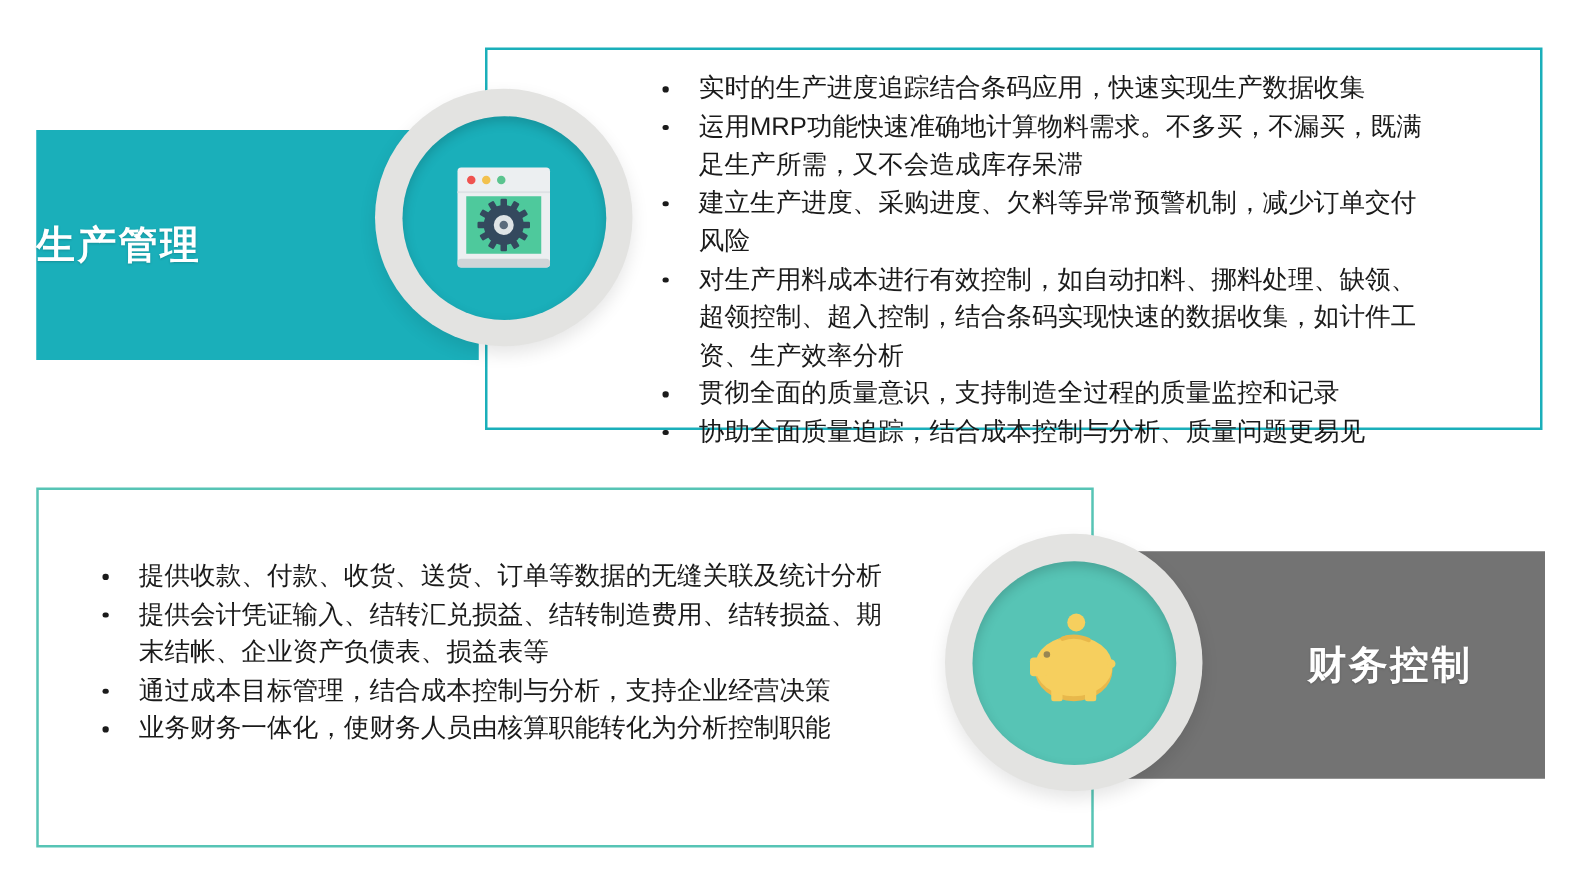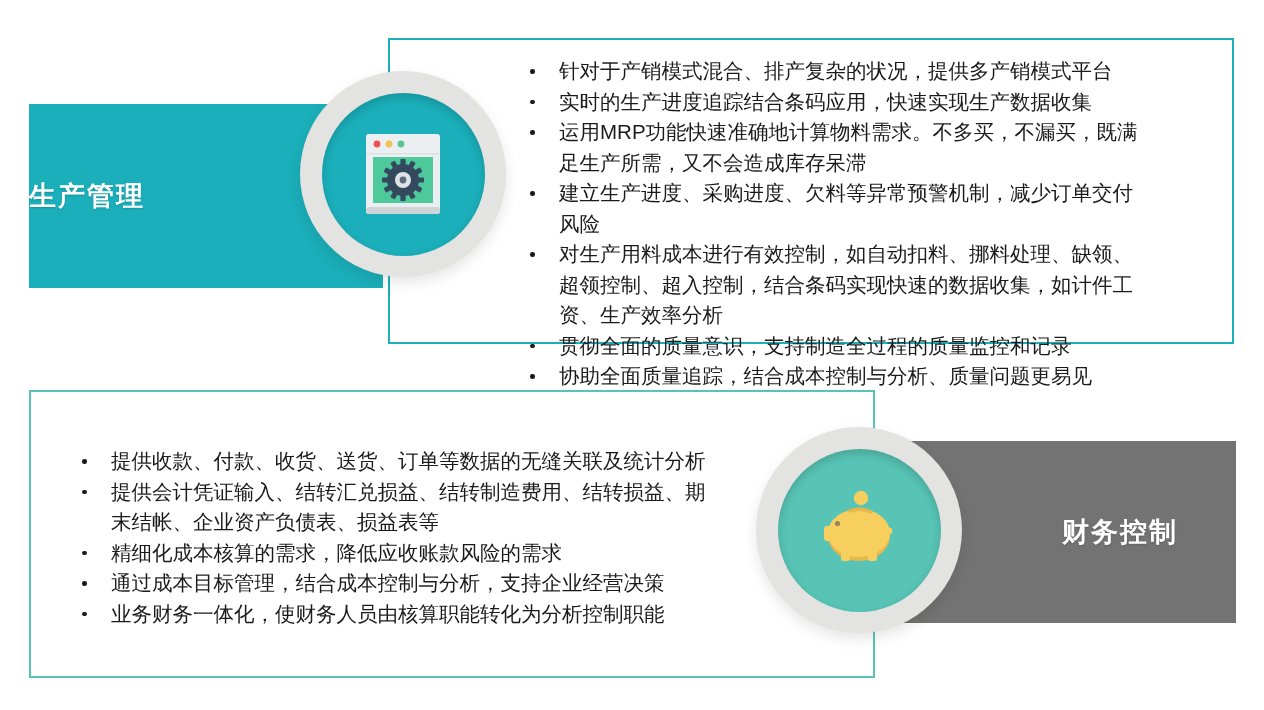--- a/index.html
+++ b/index.html
@@ -21,21 +21,21 @@
 
   
   .filled-box {
     position: absolute;
     display: flex;
     align-items: center;
     box-sizing: border-box;
   }
   .filled-box .box-title {
     color: #ffffff;
-    font-size: 27px;
+    font-size: 31px;
     font-weight: bold;
     letter-spacing: 2px;
     white-space: nowrap;
     text-shadow: 0 1px 2px rgba(0,0,0,0.18);
   }
 
   .outline-box {
     position: absolute;
     box-sizing: border-box;
     background: transparent;
@@ -129,21 +129,20 @@
           </g>
           <circle cx="0" cy="0" r="16" fill="#34495e"></circle>
           <circle cx="0" cy="0" r="8" fill="#dfe4e6"></circle>
           <circle cx="0" cy="0" r="3.4" fill="#5a6b7b"></circle>
         </g>
       </svg>
     </div>
   </div>
 
   <ul class="bullet-list" style="left:524px; top:56px; width:626px;">
-    <li><span>针对于产销模式混合、排产复杂的状况，提供多产销模式平台</span></li>
     <li><span>实时的生产进度追踪结合条码应用，快速实现生产数据收集</span></li>
     <li><span>运用MRP功能快速准确地计算物料需求。不多买，不漏买，既满足生产所需，又不会造成库存呆滞</span></li>
     <li><span>建立生产进度、采购进度、欠料等异常预警机制，减少订单交付风险</span></li>
     <li><span>对生产用料成本进行有效控制，如自动扣料、挪料处理、缺领、超领控制、超入控制，结合条码实现快速的数据收集，如计件工资、生产效率分析</span></li>
     <li><span>贯彻全面的质量意识，支持制造全过程的质量监控和记录</span></li>
     <li><span>协助全面质量追踪，结合成本控制与分析、质量问题更易见</span></li>
   </ul>
 
   <div class="outline-box" style="left:29px; top:390px; width:846px; height:288px; border:2.5px solid #57c4b5;">
   </div>
@@ -175,18 +174,17 @@
         <path d="M34 21 q10 -4 21 1" stroke="#e8b84b" stroke-width="3.4" fill="none" stroke-linecap="round"></path>
 
         <circle cx="21.5" cy="33.5" r="2.6" fill="#4a4a4a" opacity="0.55"></circle>
       </svg>
     </div>
   </div>
 
   <ul class="bullet-list" style="left:76px; top:446px; width:640px;">
     <li><span>提供收款、付款、收货、送货、订单等数据的无缝关联及统计分析</span></li>
     <li><span>提供会计凭证输入、结转汇兑损益、结转制造费用、结转损益、期末结帐、企业资产负债表、损益表等</span></li>
-    <li><span>精细化成本核算的需求，降低应收账款风险的需求</span></li>
     <li><span>通过成本目标管理，结合成本控制与分析，支持企业经营决策</span></li>
     <li><span>业务财务一体化，使财务人员由核算职能转化为分析控制职能</span></li>
   </ul>
 
 </div>
 
 </body></html>

